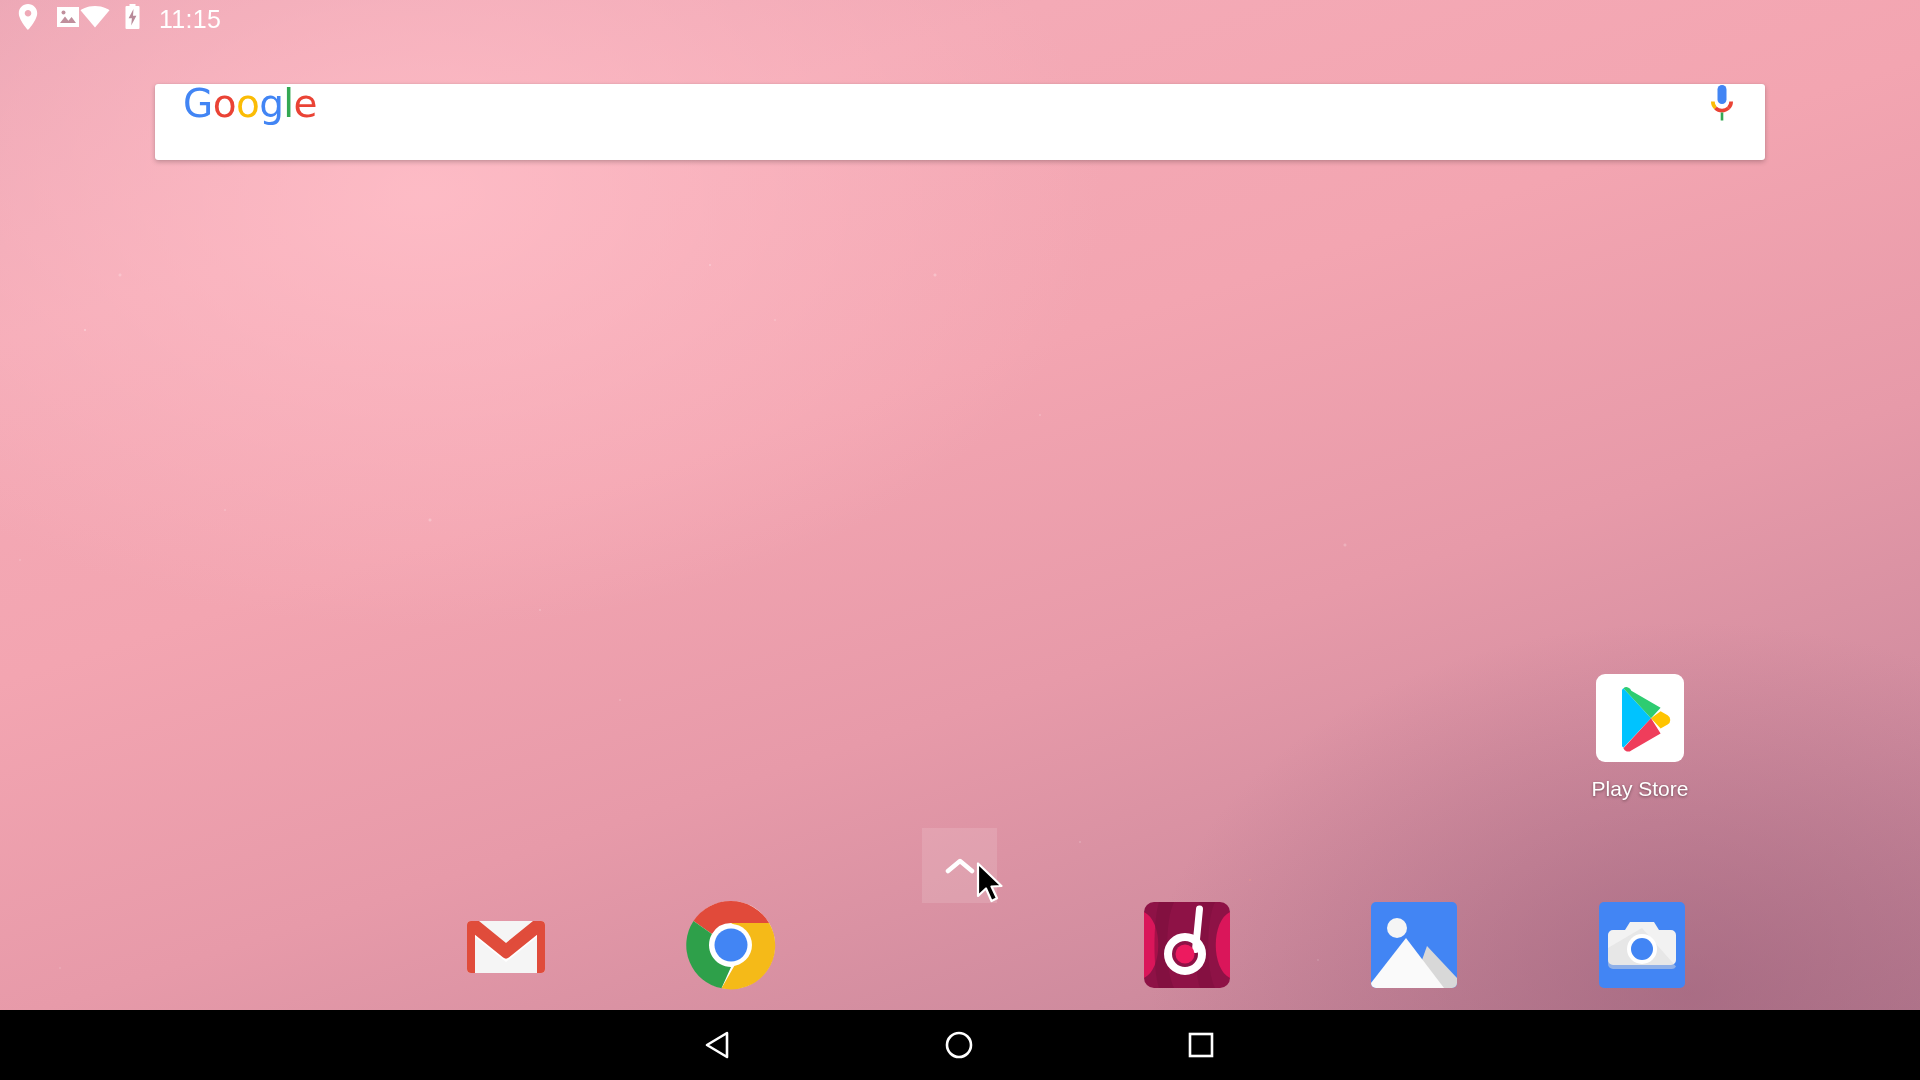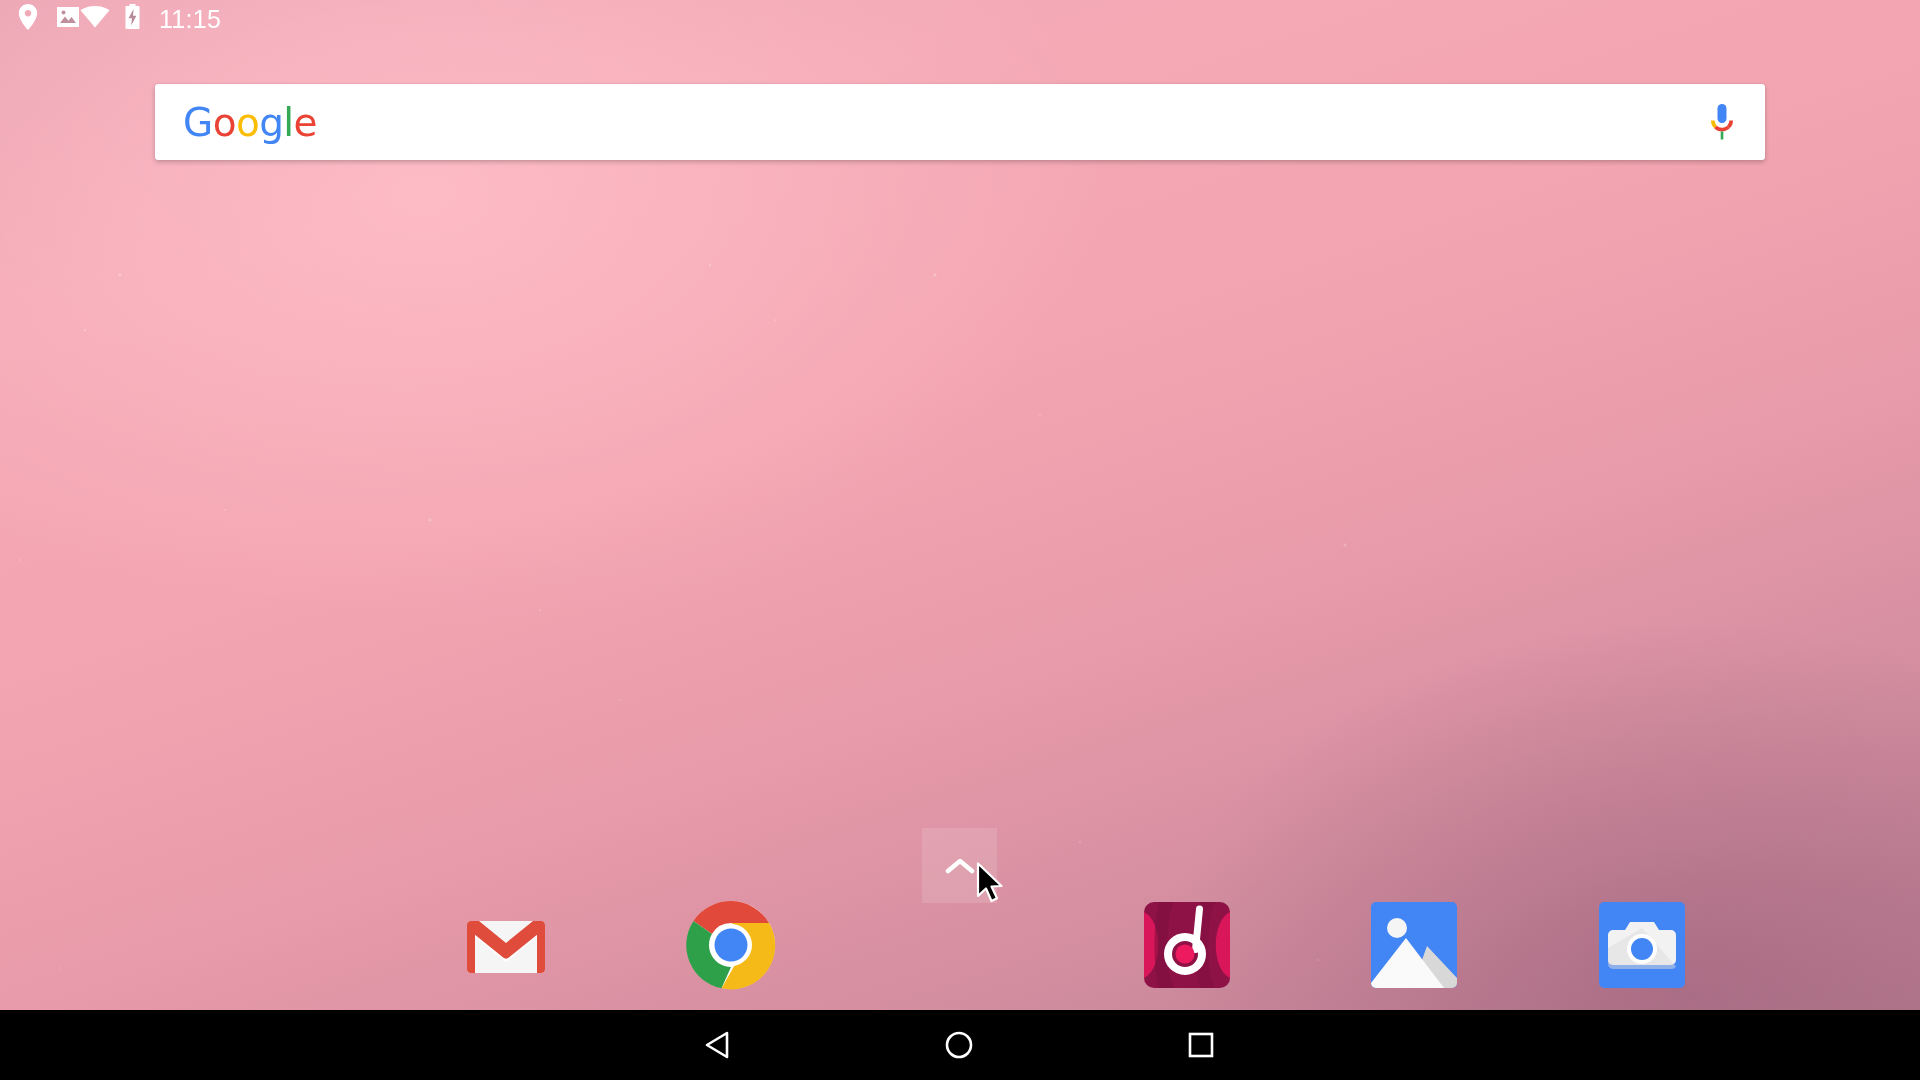--- a/index.html
+++ b/index.html
@@ -83,21 +83,21 @@
   #search-bar {
     position: absolute;
     left: 155px;
     top: 84px;
     width: 1610px;
     height: 76px;
     background: #ffffff;
     border-radius: 3px;
     box-shadow: 0 2px 5px rgba(0,0,0,0.22), 0 0 1px rgba(0,0,0,0.16);
     display: flex;
-    align-items: center;
+    align-items: flex-start;
     justify-content: space-between;
     padding: 0 28px 0 28px;
     box-sizing: border-box;
     z-index: 20;
   }
   #google-logo {
     font-size: 0;
     line-height: 0;
     user-select: none;
   }
@@ -245,20 +245,32 @@
         <rect x="10.5" y="1" width="9" height="19" rx="4.5" fill="#4285F4"></rect>
         <path d="M4 17.5a11 11 0 0 0 3.2 7.8l2.6-2.6A7.3 7.3 0 0 1 7.7 17.5H4z" fill="#FBBC05"></path>
         <path d="M26 17.5a11 11 0 0 1-3.2 7.8l-2.6-2.6a7.3 7.3 0 0 0 2.1-5.2H26z" fill="#EA4335"></path>
         <path d="M7.2 25.3A11 11 0 0 0 15 28.5c2.9 0 5.6-1.2 7.8-3.2l-2.6-2.6A7.3 7.3 0 0 1 15 24.8a7.3 7.3 0 0 1-5.2-2.1l-2.6 2.6z" fill="#EA4335"></path>
         <rect x="13.7" y="28.5" width="2.6" height="8" fill="#34A853"></rect>
       </svg>
     </div>
   </div>
 
 
+  <div class="app-cell" style="left:1550px; top:672px;">
+    <div class="app-icon-wrap">
+      <svg width="92" height="92" viewBox="0 0 92 92">
+        <rect x="2" y="2" width="88" height="88" rx="9" fill="#ffffff"></rect>
+        <path d="M28 18.5v55a2.6 2.6 0 0 0 1.4 2.3L57 46.2 29.4 16.2A2.6 2.6 0 0 0 28 18.5z" fill="#00C3FF"></path>
+        <path d="M29.4 16.2L57 46.2l9.6-10.4-29.3-17A5 5 0 0 0 29.4 16.2z" fill="#2ECC71"></path>
+        <path d="M57 46.2l9.6 10.4 7-4.1a5.3 5.3 0 0 0 0-9.2l-7-4.1L57 46.2z" fill="#FFC400"></path>
+        <path d="M29.4 76.3a5 5 0 0 0 7.9 2.1l29.3-17L57 46.2 29.4 76.3z" fill="#EF3D5B"></path>
+      </svg>
+    </div>
+    <div class="app-label">Play Store</div>
+  </div>
 
   <div id="app-drawer-button">
     <span style="line-height:0;">
       <svg width="30" height="20" viewBox="0 0 30 20">
         <path d="M3 15 L15 5 L27 15" stroke="#ffffff" stroke-width="4.5" fill="none" stroke-linecap="round" stroke-linejoin="round"></path>
       </svg>
     </span>
   </div>
 
   <div id="dock">

